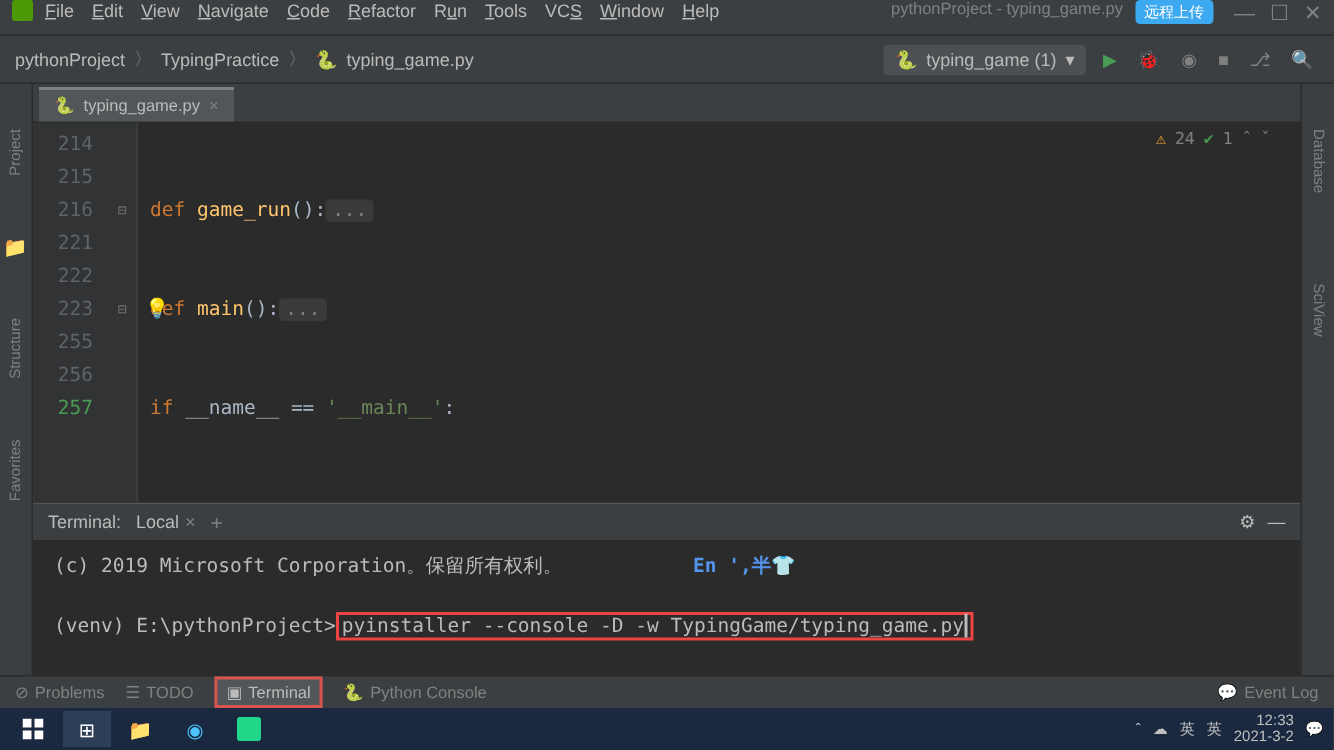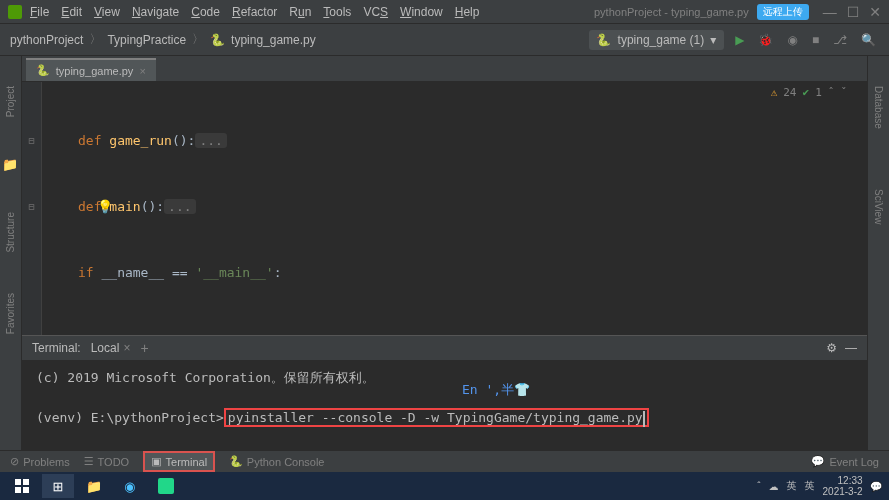--- a/index.html
+++ b/index.html
@@ -1,17 +1,17 @@
 <!DOCTYPE html>
 <html><head>
 <meta charset="utf-8">
 <style>
 * { margin: 0; padding: 0; box-sizing: border-box; }
 body { font-family: "Segoe UI", Arial, sans-serif; font-size: 12px; background: #3c3f41; color: #bbbbbb; width: 889px; height: 500px; overflow: hidden; position: relative; }
-.titlebar { height: 24px; background: #3c3f41; display: flex; align-items: center; padding: 0 8px; border-bottom: 1px solid #2b2b2b; }
+.titlebar { height: 24px; background: #3c3f41; display: flex; align-items: flex-start; padding: 0 8px; border-bottom: 1px solid #2b2b2b; }
 .titlebar .app-icon { width: 14px; height: 14px; background: #4e9a06; border-radius: 2px; margin-right: 8px; }
 .titlebar .menu-item { margin-right: 12px; cursor: pointer; color: #bbbbbb; }
 .titlebar .menu-item u { text-decoration: underline; }
 .titlebar .project-path { margin-left: auto; color: #808080; font-size: 11px; margin-right: 8px; }
 .titlebar .float-badge { background: #3da9f0; color: white; padding: 1px 6px; border-radius: 3px; font-size: 10px; margin-right: 4px; }
 .titlebar .win-btn { color: #808080; margin-left: 10px; font-size: 14px; cursor: pointer; }
 .toolbar { height: 32px; background: #3c3f41; display: flex; align-items: center; padding: 0 10px; border-bottom: 1px solid #2b2b2b; }
 .breadcrumb { display: flex; align-items: center; gap: 6px; color: #bbbbbb; justify-content: space-between; }
 .breadcrumb .sep { color: #808080; }
 .breadcrumb .file-icon { color: #f0a732; }
@@ -29,37 +29,37 @@
 .right-gutter .vtext { writing-mode: vertical-lr; color: #808080; font-size: 10px; cursor: pointer; }
 .editor-container { flex: 1; display: flex; flex-direction: column; }
 .tab-bar { height: 26px; background: #3c3f41; display: flex; align-items: flex-end; padding-left: 4px; border-bottom: 1px solid #2b2b2b; }
 .editor-tab { background: #515658; padding: 4px 10px; display: flex; align-items: center; gap: 6px; border-top: 2px solid transparent; cursor: pointer; font-size: 11px; }
 .editor-tab.active { border-top-color: #808080; }
 .editor-tab .close { color: #808080; cursor: pointer; }
 .editor { flex: 1; background: #2b2b2b; display: flex; font-family: "Consolas", "Monaco", monospace; font-size: 13px; overflow: hidden; position: relative; }
 .gutter-col { width: 50px; background: #313335; text-align: right; padding-right: 10px; color: #606366; line-height: 22px; padding-top: 4px; }
 .fold-col { width: 20px; background: #313335; border-right: 1px solid #404040; line-height: 22px; padding-top: 4px; color: #6e6e6e; font-size: 10px; text-align: center; }
 .code-col { flex: 1; padding-top: 4px; line-height: 22px; padding-left: 8px; }
-.code-line { white-space: pre; color: #a9b7c6; margin-left: 28px; }
+.code-line { white-space: pre; color: #a9b7c6; }
 .kw { color: #cc7832; }
 .fn { color: #ffc66d; }
 .fold-text { background: #3a3a3a; border-radius: 3px; padding: 0 4px; color: #808080; }
 .str { color: #6a8759; }
 .bulb { color: #f0a732; position: absolute; left: 75px; }
 .editor-top-right { position: absolute; top: 4px; right: 20px; display: flex; align-items: center; gap: 6px; font-size: 11px; color: #808080; }
 .warn-icon { color: #f0a732; }
 .ok-icon { color: #499c54; }
 .term-panel { background: #2b2b2b; border-top: 1px solid #555; }
 .term-header { height: 24px; background: #3c3f41; display: flex; align-items: center; padding: 0 10px; gap: 10px; color: #bbbbbb; }
 .term-header .term-tab { display: flex; align-items: center; gap: 4px; }
 .term-header .term-tab .close { color: #808080; cursor: pointer; }
 .term-header .plus { cursor: pointer; font-size: 14px; color: #808080; }
 .term-header .right { margin-left: auto; display: flex; gap: 8px; }
 .term-body { padding: 8px 14px; font-family: "Consolas", monospace; font-size: 13px; color: #bbbbbb; line-height: 20px; height: 90px; position: relative; }
-.term-body .ime { position: absolute; left: 440px; top: 20px; color: #5394ec; font-size: 13px; }
+.term-body .ime { position: absolute; left: 440px; top: 8px; color: #5394ec; font-size: 13px; font-weight: bold; }
 .cmd-highlight { border: 2px solid #ef4444; padding: 0 2px; }
 .cursor-block { display: inline-block; width: 2px; height: 16px; background: #bbbbbb; vertical-align: middle; }
 .bottom-bar { height: 22px; background: #3c3f41; border-top: 1px solid #2b2b2b; display: flex; align-items: center; padding: 0 10px; gap: 14px; font-size: 11px; color: #808080; }
 .bottom-bar .tool-btn { cursor: pointer; display: flex; align-items: center; gap: 4px; }
 .bottom-bar .tool-btn.active { background: #515658; padding: 2px 6px; color: #bbbbbb; border: 2px solid #d9534f; margin: -2px 0; }
 .bottom-bar .right { margin-left: auto; }
 .status-bar { height: 22px; background: #3c3f41; border-top: 1px solid #2b2b2b; display: flex; align-items: center; padding: 0 10px; font-size: 11px; color: #808080; justify-content: flex-end; gap: 14px; }
 .status-bar .left-icon { margin-right: auto; }
 .taskbar { height: 28px; background: #1a2940; display: flex; align-items: center; padding: 0 6px; gap: 4px; position: absolute; bottom: 0; left: 0; right: 0; }
 .taskbar .tb-item { width: 32px; height: 24px; display: flex; align-items: center; justify-content: center; color: white; font-size: 13px; }
@@ -132,20 +132,31 @@
     </div>
     <div class="editor">
       <div class="editor-top-right">
         <span class="warn-icon">⚠</span>
         <span>24</span>
         <span class="ok-icon">✔</span>
         <span>1</span>
         <span style="cursor:pointer">ˆ</span>
         <span style="cursor:pointer">ˇ</span>
       </div>
+      <div class="gutter-col">
+        <div>214</div>
+        <div>215</div>
+        <div>216</div>
+        <div>221</div>
+        <div>222</div>
+        <div>223</div>
+        <div>255</div>
+        <div>256</div>
+        <div style="color:#499c54">257</div>
+      </div>
       <div class="fold-col">
         <div>&nbsp;</div>
           <div>&nbsp;</div>
         <div>⊟</div>
         <div>&nbsp;</div>
           <div>&nbsp;</div>
         <div>⊟</div>
         <div>&nbsp;</div>
           <div>&nbsp;</div>
           <div>&nbsp;</div>

